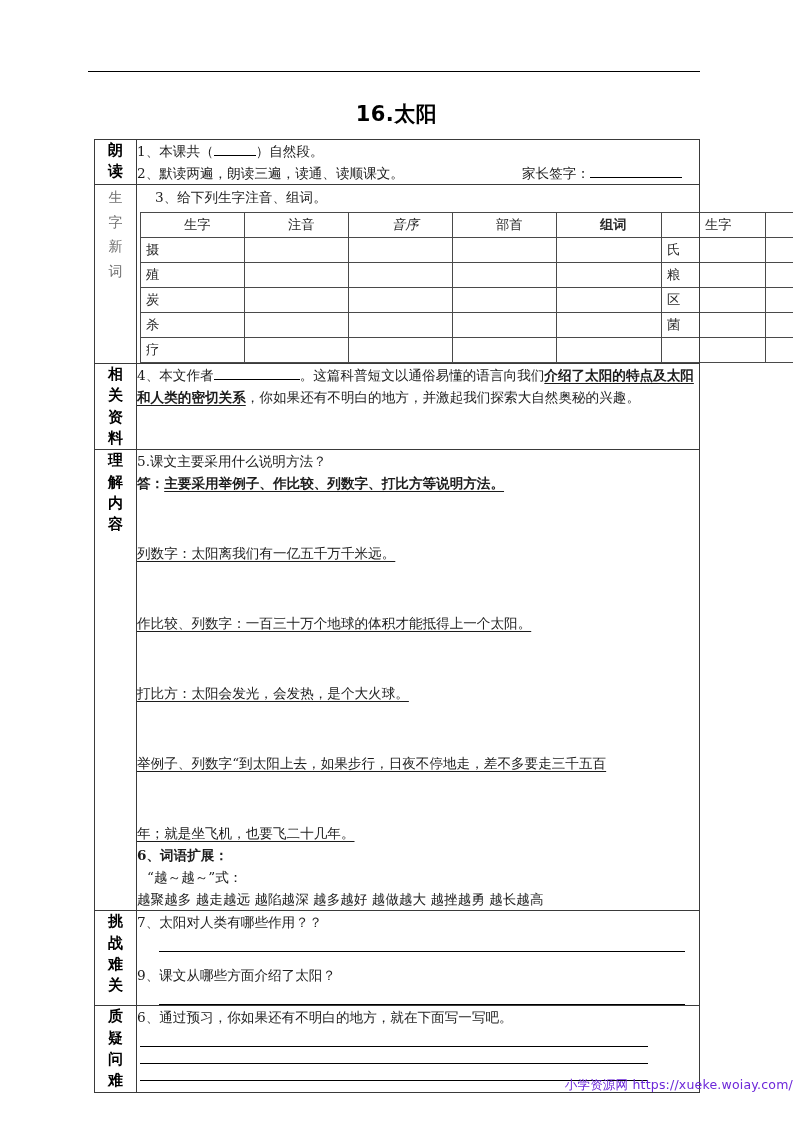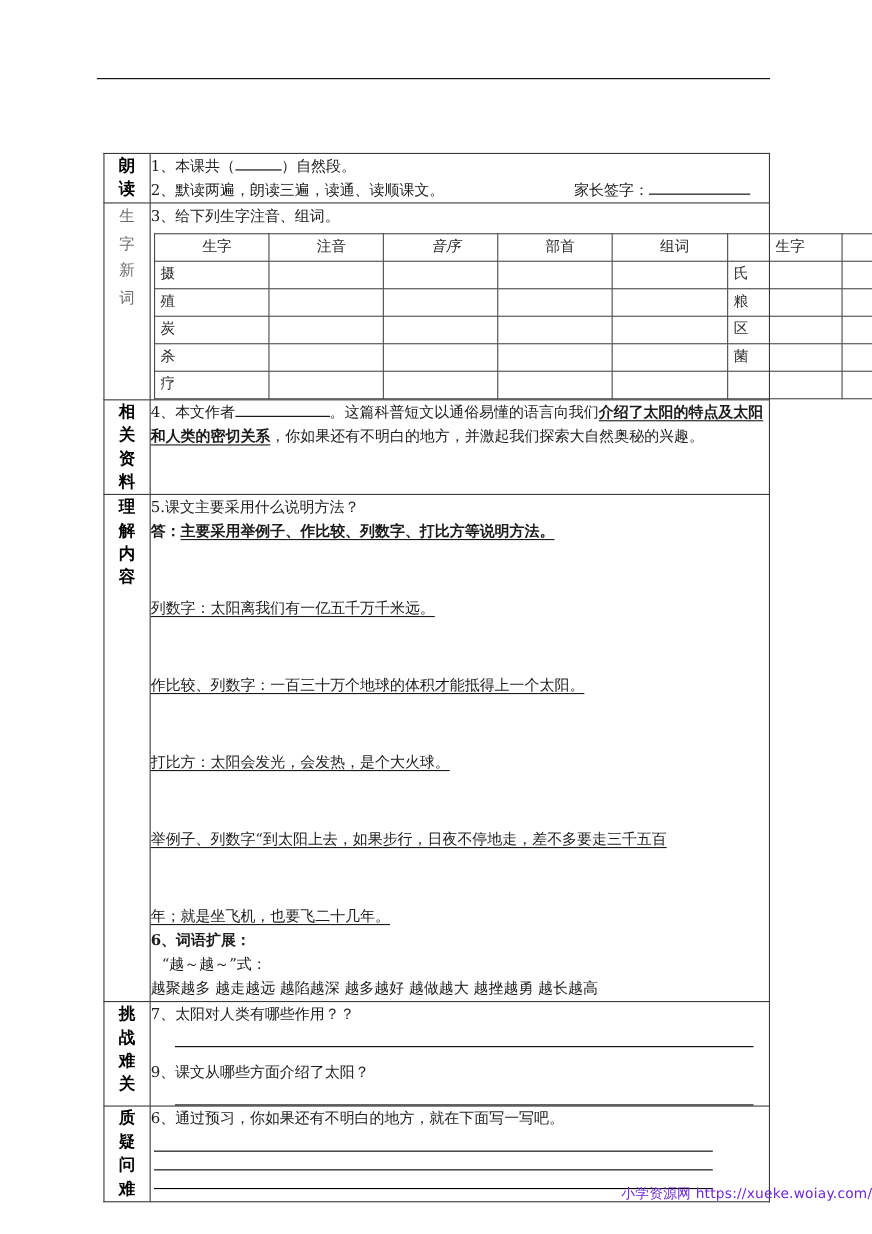--- a/index.html
+++ b/index.html
@@ -92,21 +92,21 @@
     display: inline-block;
     margin-left: 118px;
   }
   .bd { font-weight: bold; }
   .ul { text-decoration: underline; text-underline-offset: 2.5px; margin-top: 48px; }
   .bdul { font-weight: bold; text-decoration: underline; text-underline-offset: 2.5px; }
 
   
   .vocab-intro {
     display: block;
-    margin: 1px 0 4px 0;
+    margin: 1px 0 4px 18px;
     font-size: 13.6px;
   }
   table.vocab {
     border-collapse: collapse;
     table-layout: fixed;
     width: 552px;
     margin-left: 3px;
   }
   table.vocab td {
     border: 1.1px solid #4a4a4a;
@@ -114,21 +114,21 @@
     padding: 2px 5px;
     font-size: 13.3px;
     line-height: 1.15;
     color: #2a2a2a;
   }
   table.vocab td.hd { color: #2a2a2a; padding-left: 43px; }
   .c-char { width: 55px; }
   .c-yin  { width: 55px; }
   .c-seq  { width: 55px; font-style: italic; }
   .c-rad  { width: 55px; }
-  .c-word { width: 56px; }
+  .c-word { width: 56px; font-weight: bold; }
 
   
   .ans-line {
     border-bottom: 1.25px solid #000;
     height: 0;
     margin: 0;
   }
   .spacer-12 { height: 12px; }
   .spacer-16 { height: 16px; }
   .spacer-8 { height: 8px; }
@@ -148,20 +148,21 @@
     letter-spacing: 0.2px;
   }
 </style>
 </head>
 <body>
 
 <div class="page">
 
   <div class="header-rule"></div>
 
+  <div class="doc-title">16.太阳</div>
 
   <table class="sheet">
     <tbody>
 
       <tr>
         <td class="label">
           <span>朗</span>
           <span>读</span>
         </td>
         <td class="body">

